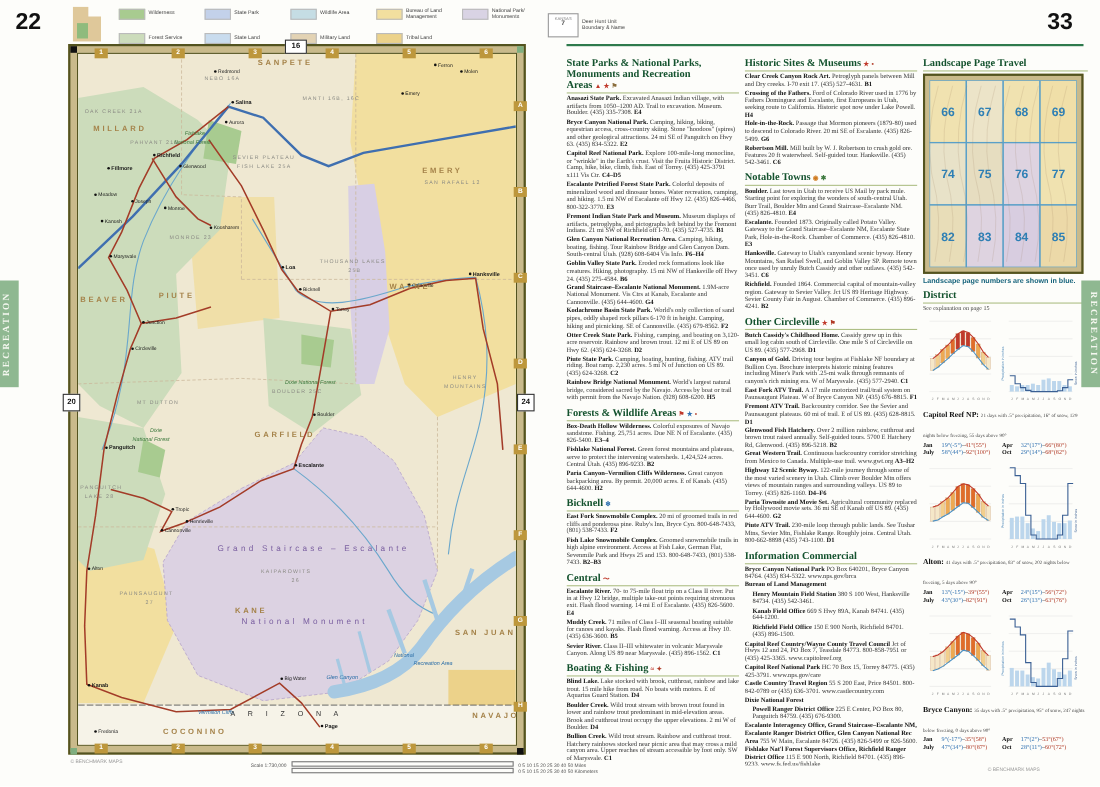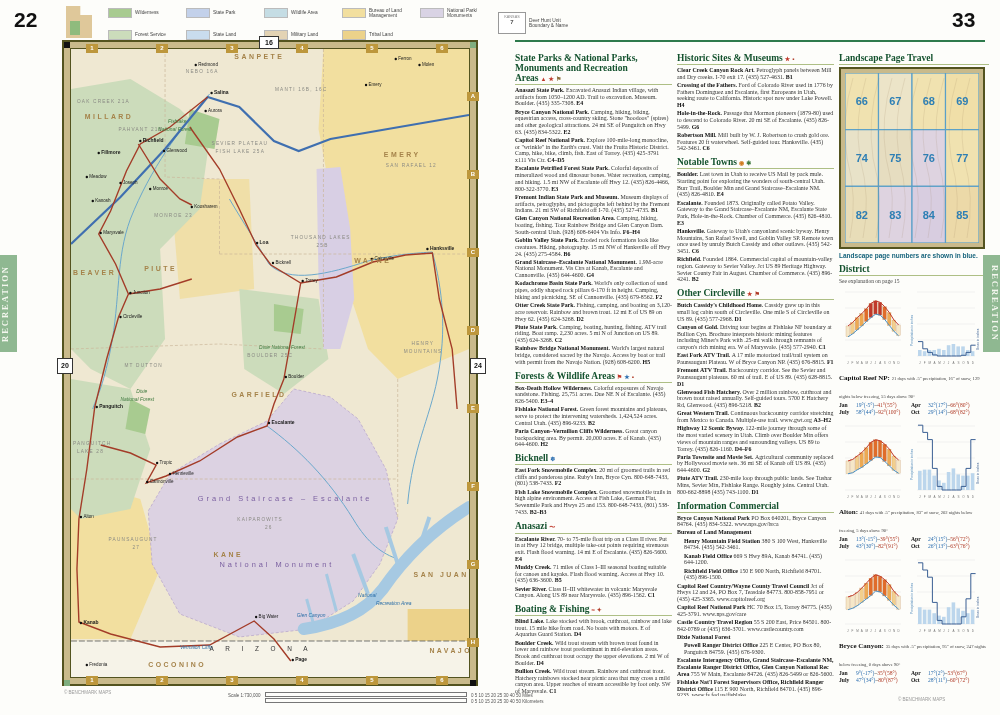--- a/index.html
+++ b/index.html
@@ -366,21 +366,21 @@
       <p class="entry"><span class="b">Otter Creek State Park. </span><span>Fishing, camping, and boating on 3,120-acre reservoir. Rainbow and brown trout. 12 mi E of US 89 on Hwy 62. (435) 624-3268. </span><span class="ref">D2</span></p>
       <p class="entry"><span class="b">Piute State Park. </span><span>Camping, boating, hunting, fishing. ATV trail riding. Boat ramp. 2,230 acres. 5 mi N of Junction on US 89. (435) 624-3268. </span><span class="ref">C2</span></p>
       <p class="entry"><span class="b">Rainbow Bridge National Monument. </span><span>World's largest natural bridge, considered sacred by the Navajo. Access by boat or trail with permit from the Navajo Nation. (928) 608-6200. </span><span class="ref">H5</span></p>
       <div class="sec-h"><span>Forests &amp; Wildlife Areas</span><span class="icn" style="color: rgb(192, 57, 43);">⚑</span><span class="icn" style="color: rgb(45, 111, 176);">★</span><span class="icn" style="color: rgb(176, 58, 38);">▪</span></div>
       <p class="entry"><span class="b">Box-Death Hollow Wilderness. </span><span>Colorful exposures of Navajo sandstone. Fishing. 25,751 acres. Due NE N of Escalante. (435) 826-5400. </span><span class="ref">E3–4</span></p>
       <p class="entry"><span class="b">Fishlake National Forest. </span><span>Green forest mountains and plateaus, serve to protect the intervening watersheds. 1,424,524 acres. Central Utah. (435) 896-9233. </span><span class="ref">B2</span></p>
       <p class="entry"><span class="b">Paria Canyon–Vermilion Cliffs Wilderness. </span><span>Great canyon backpacking area. By permit. 20,000 acres. E of Kanab. (435) 644-4600. </span><span class="ref">H2</span></p>
       <div class="sec-h"><span>Bicknell</span><span class="icn" style="color: rgb(45, 111, 176);">❄</span></div>
       <p class="entry"><span class="b">East Fork Snowmobile Complex. </span><span>20 mi of groomed trails in red cliffs and ponderosa pine. Ruby's Inn, Bryce Cyn. 800-648-7433, (801) 538-7433. </span><span class="ref">F2</span></p>
       <p class="entry"><span class="b">Fish Lake Snowmobile Complex. </span><span>Groomed snowmobile trails in high alpine environment. Access at Fish Lake, German Flat, Sevenmile Park and Hwys 25 and 153. 800-648-7433, (801) 538-7433. </span><span class="ref">B2–B3</span></p>
-      <div class="sec-h"><span>Anasazi</span><span class="icn" style="color: rgb(192, 57, 43);">〜</span></div>
+      <div class="sec-h"><span>Central</span><span class="icn" style="color: rgb(192, 57, 43);">〜</span></div>
       <p class="entry"><span class="b">Escalante River. </span><span>70- to 75-mile float trip on a Class II river. Put in at Hwy 12 bridge, multiple take-out points requiring strenuous exit. Flash flood warning. 14 mi E of Escalante. (435) 826-5600. </span><span class="ref">E4</span></p>
       <p class="entry"><span class="b">Muddy Creek. </span><span>71 miles of Class I–III seasonal boating suitable for canoes and kayaks. Flash flood warning. Access at Hwy 10. (435) 636-3600. </span><span class="ref">B5</span></p>
       <p class="entry"><span class="b">Sevier River. </span><span>Class II–III whitewater in volcanic Marysvale Canyon. Along US 89 near Marysvale. (435) 896-1562. </span><span class="ref">C1</span></p>
       <div class="sec-h"><span>Boating &amp; Fishing</span><span class="icn" style="color: rgb(192, 57, 43);">≈</span><span class="icn" style="color: rgb(176, 58, 38);">✦</span></div>
       <p class="entry"><span class="b">Blind Lake. </span><span>Lake stocked with brook, cutthroat, rainbow and lake trout. 15 mile hike from road. No boats with motors. E of Aquarius Guard Station. </span><span class="ref">D4</span></p>
       <p class="entry"><span class="b">Boulder Creek. </span><span>Wild trout stream with brown trout found in lower and rainbow trout predominant in mid-elevation areas. Brook and cutthroat trout occupy the upper elevations. 2 mi W of Boulder. </span><span class="ref">D4</span></p>
       <p class="entry"><span class="b">Bullion Creek. </span><span>Wild trout stream. Rainbow and cutthroat trout. Hatchery rainbows stocked near picnic area that may cross a mild canyon area. Upper reaches of stream accessible by foot only. SW of Marysvale. </span><span class="ref">C1</span></p>
     </div>
   <div class="abs col" id="col2">
       <div class="sec-h"><span>Historic Sites &amp; Museums</span><span class="icn" style="color: rgb(192, 57, 43);">★</span><span class="icn" style="color: rgb(176, 58, 38);">▪</span></div>

